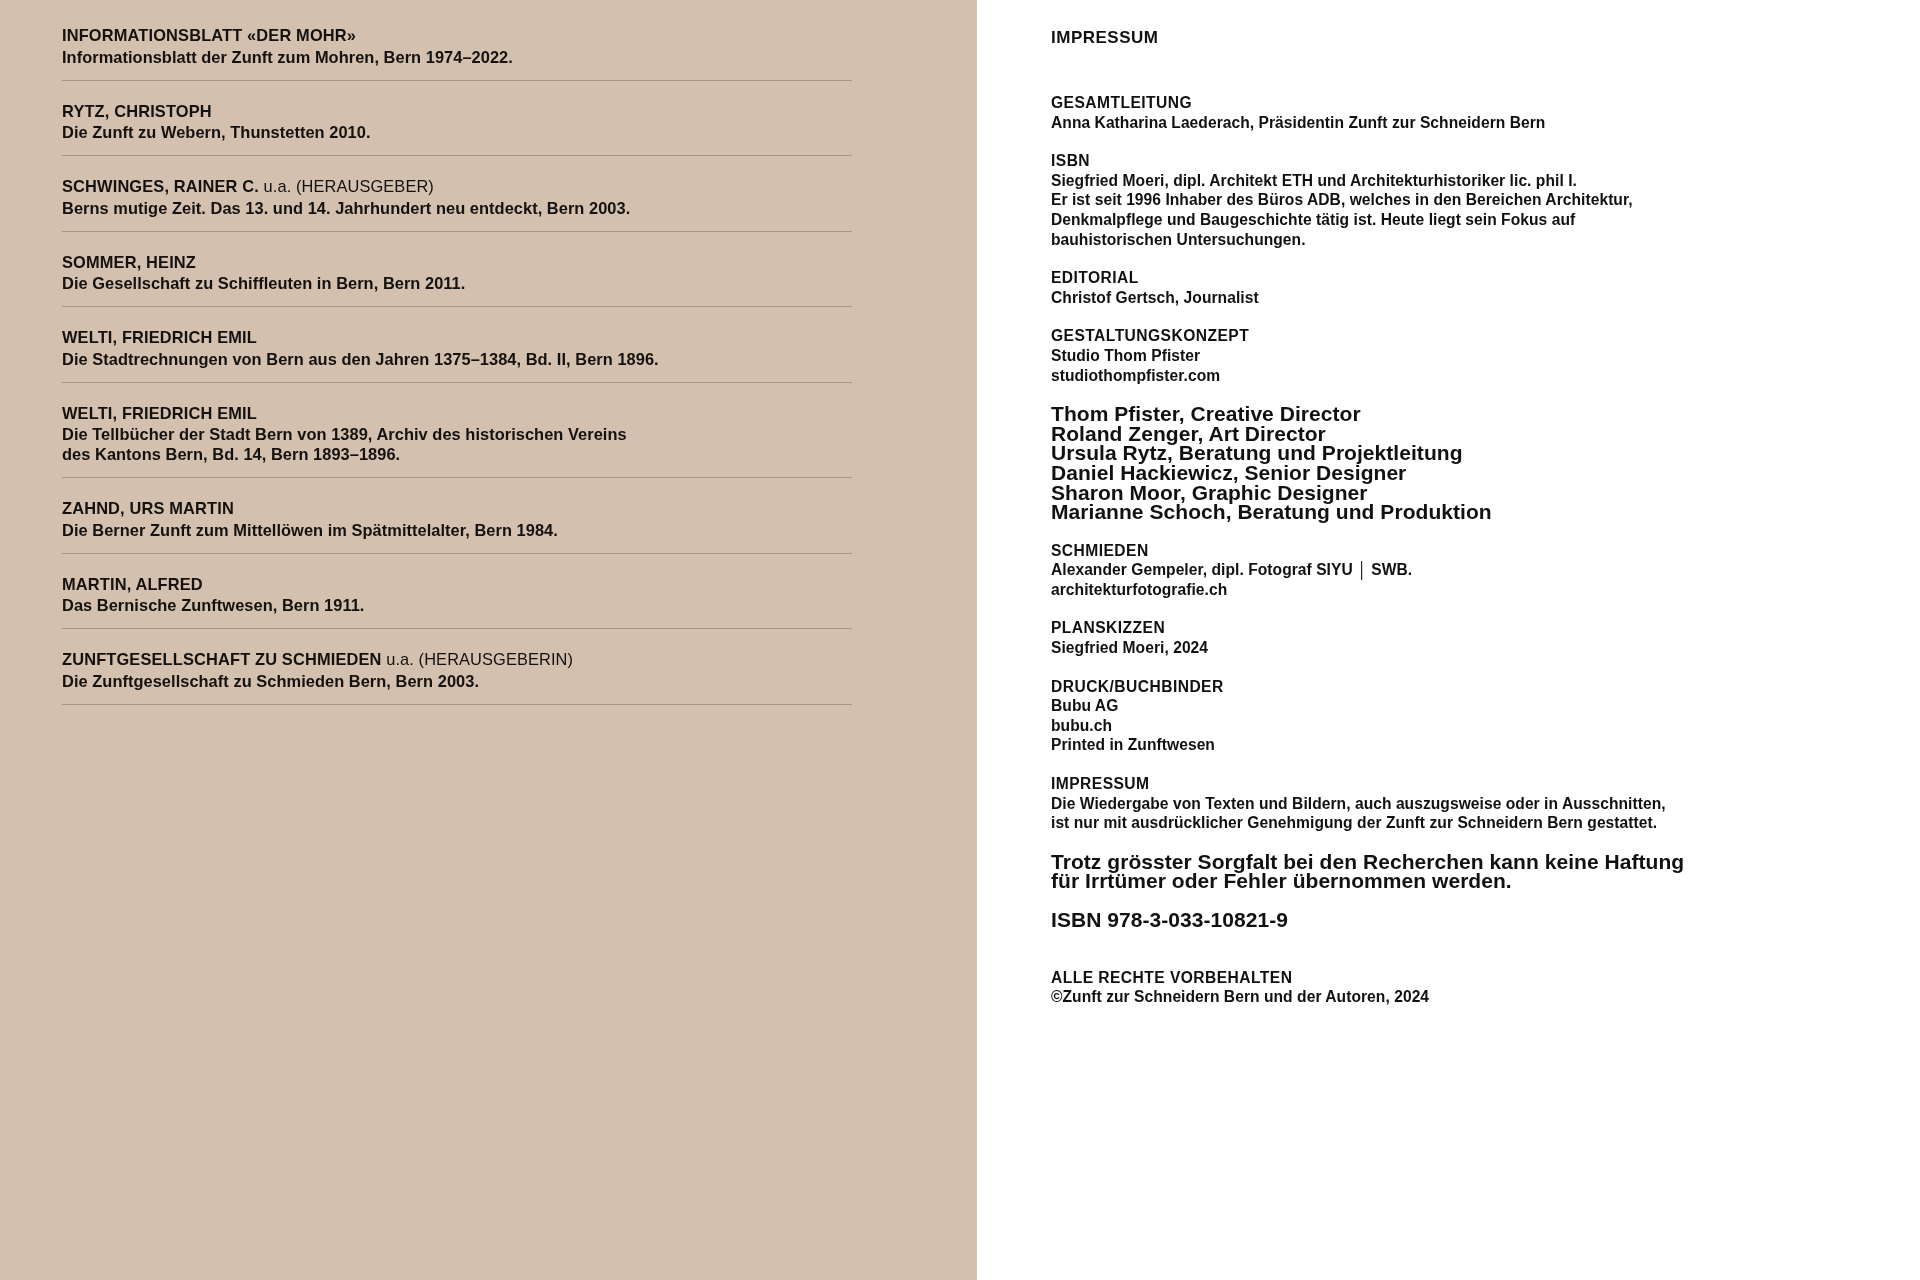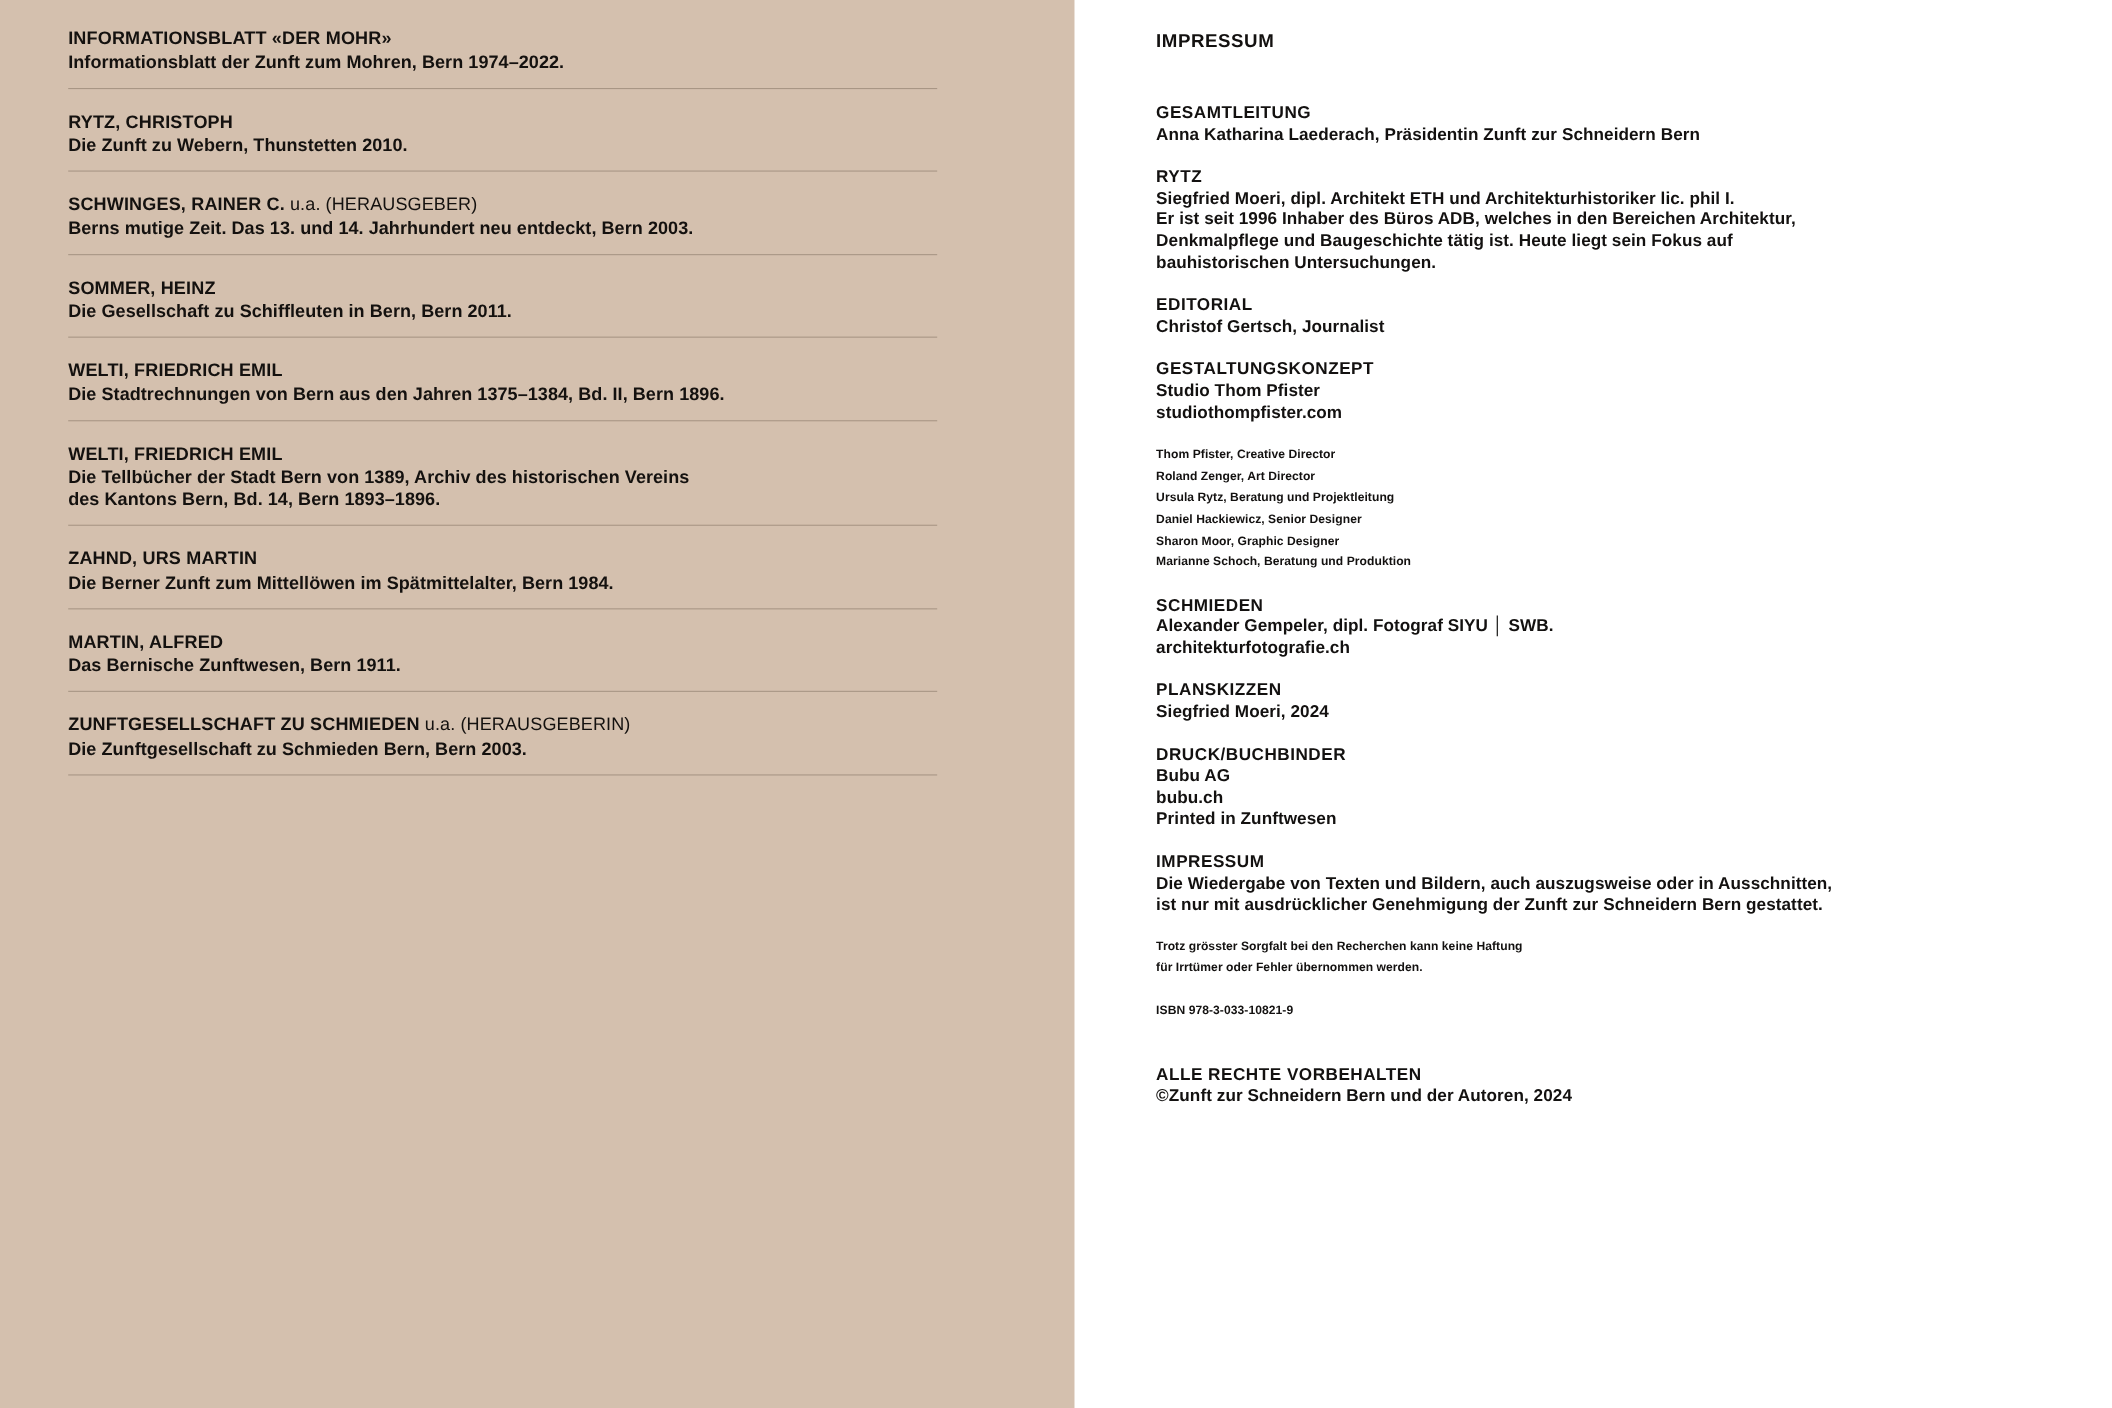--- a/index.html
+++ b/index.html
@@ -91,21 +91,21 @@
   .imp-body {
     font-size: 15.6px;
     font-weight: bold;
     color: #131110;
     line-height: 19.6px;
     letter-spacing: 0.05px;
     margin: 0;
     white-space: pre-line;
   }
   .imp-plain {
-    font-size: 11px;
+    font-size: 21px;
     font-weight: bold;
     color: #131110;
     line-height: 19.6px;
     letter-spacing: 0.05px;
     margin: 0;
     white-space: pre-line;
   }
   .gap-lg { margin-bottom: 38px; }
 </style>
 </head>
@@ -168,21 +168,21 @@
   <div class="page-right">
 
     <h1 class="impressum-title">IMPRESSUM</h1>
 
     <div class="imp-block">
       <p class="imp-head">GESAMTLEITUNG</p>
       <p class="imp-body">Anna Katharina Laederach, Präsidentin Zunft zur Schneidern Bern</p>
     </div>
 
     <div class="imp-block">
-      <p class="imp-head">RYTZ</p>
+      <p class="imp-head">ISBN</p>
       <p class="imp-body">Siegfried Moeri, dipl. Architekt ETH und Architekturhistoriker lic. phil I.
 Er ist seit 1996 Inhaber des Büros ADB, welches in den Bereichen Architektur,
 Denkmalpflege und Baugeschichte tätig ist. Heute liegt sein Fokus auf
 bauhistorischen Untersuchungen.</p>
     </div>
 
     <div class="imp-block">
       <p class="imp-head">EDITORIAL</p>
       <p class="imp-body">Christof Gertsch, Journalist</p>
     </div>

